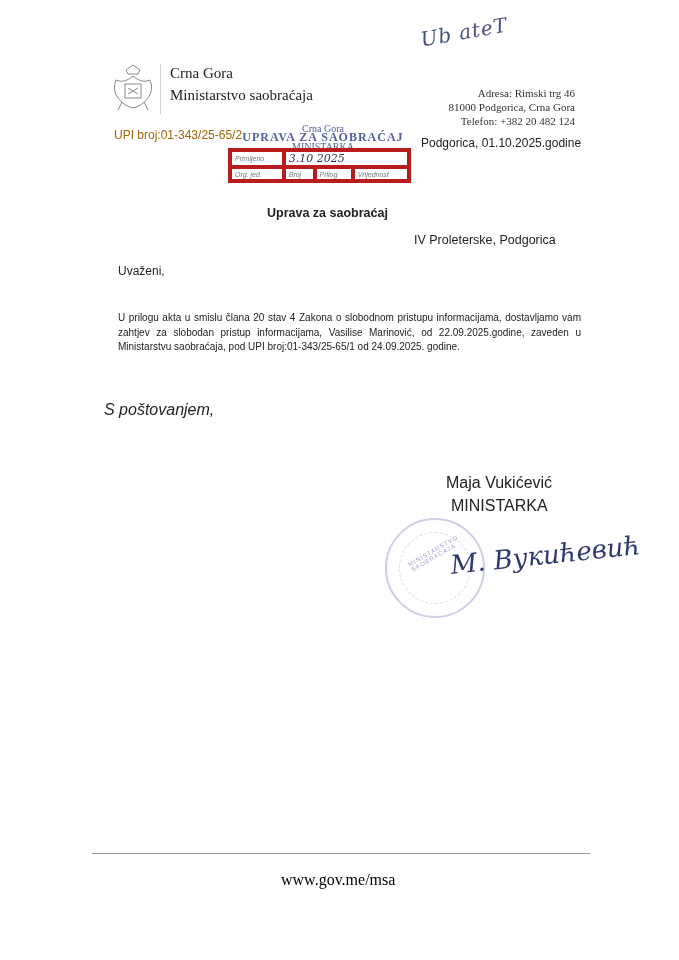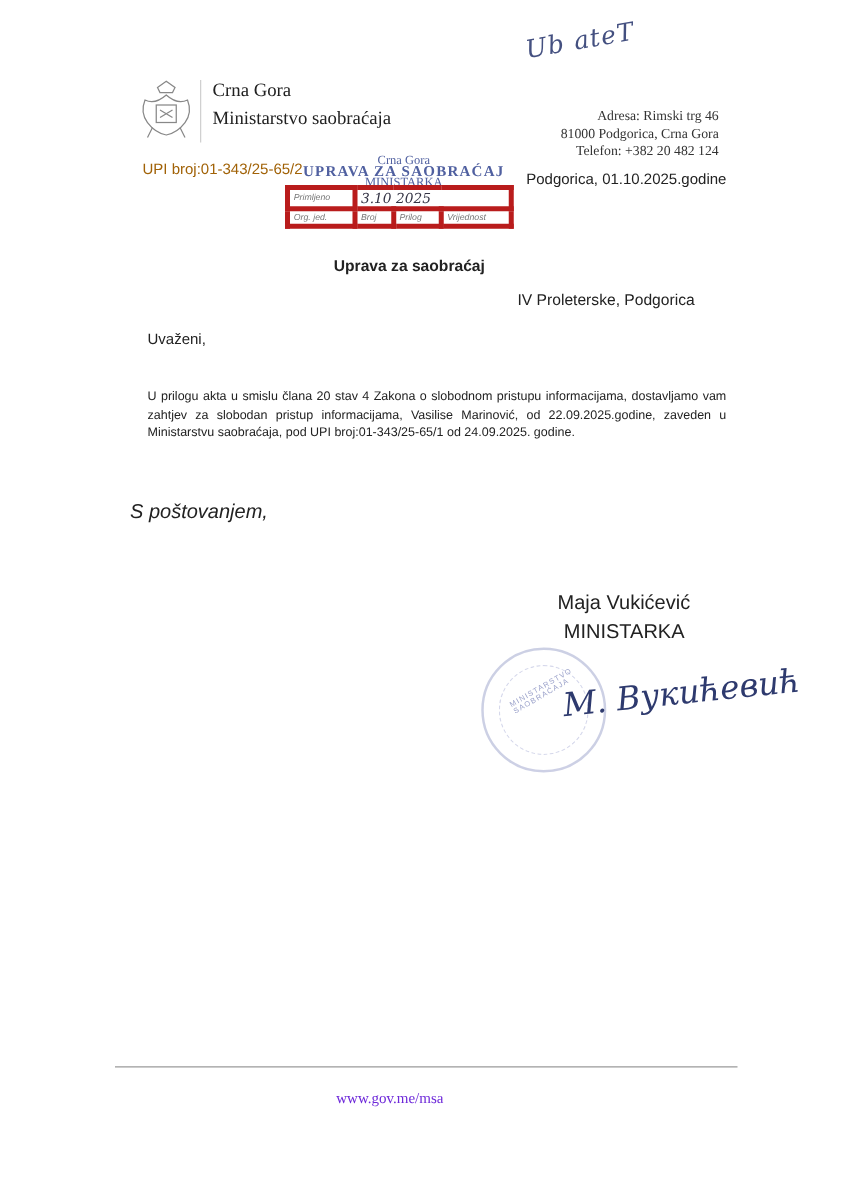--- a/index.html
+++ b/index.html
@@ -25,21 +25,21 @@
   .greet { left:118px; top:264px; font-size:12px; }
   .body-p { left:118px; top:311px; width:463px; font-size:10px; line-height:14.5px; text-align:justify; }
   .closing { left:104px; top:401px; font-size:16px; font-style:italic; }
   .signer { left:446px; top:474px; font-size:16px; font-weight:normal; }
   .title { left:451px; top:497px; font-size:16px; font-weight:normal; }
   .seal { left:385px; top:518px; width:96px; height:96px; border-radius:50%; border:2px solid #c4c8e0; opacity:0.85; }
   .seal-inner { position:absolute; left:12px; top:12px; width:70px; height:70px; border-radius:50%; border:1px dashed #cfd2e8; }
   .seal-text { position:absolute; left:18px; top:22px; font-size:9px; color:#8890c0; transform:rotate(-30deg); letter-spacing:1px; }
   .sig { left:450px; top:540px; font-size:26px; transform:rotate(-6deg); color:#2e3a6e; }
   .hr { left:92px; top:853px; width:498px; height:1px; background:#9a9a9a; }
-  .footer { left:269px; top:871px; font-size:12px; color:#6d28d9; }
+  .footer { left:281px; top:871px; font-size:16px; color:#000000; }
 </style>
 </head>
 <body>
 
 <div class="abs crest">
   <svg width="50" height="52" viewBox="0 0 50 52">
     <g fill="none" stroke="#888" stroke-width="1">
       <path d="M18 8 L25 3 L32 8 L30 12 L20 12 Z"></path>
       <path d="M8 18 Q4 28 10 36 Q16 44 25 46 Q34 44 40 36 Q46 28 42 18 Q34 22 25 14 Q16 22 8 18 Z"></path>
       <rect x="17" y="22" width="16" height="14"></rect>

